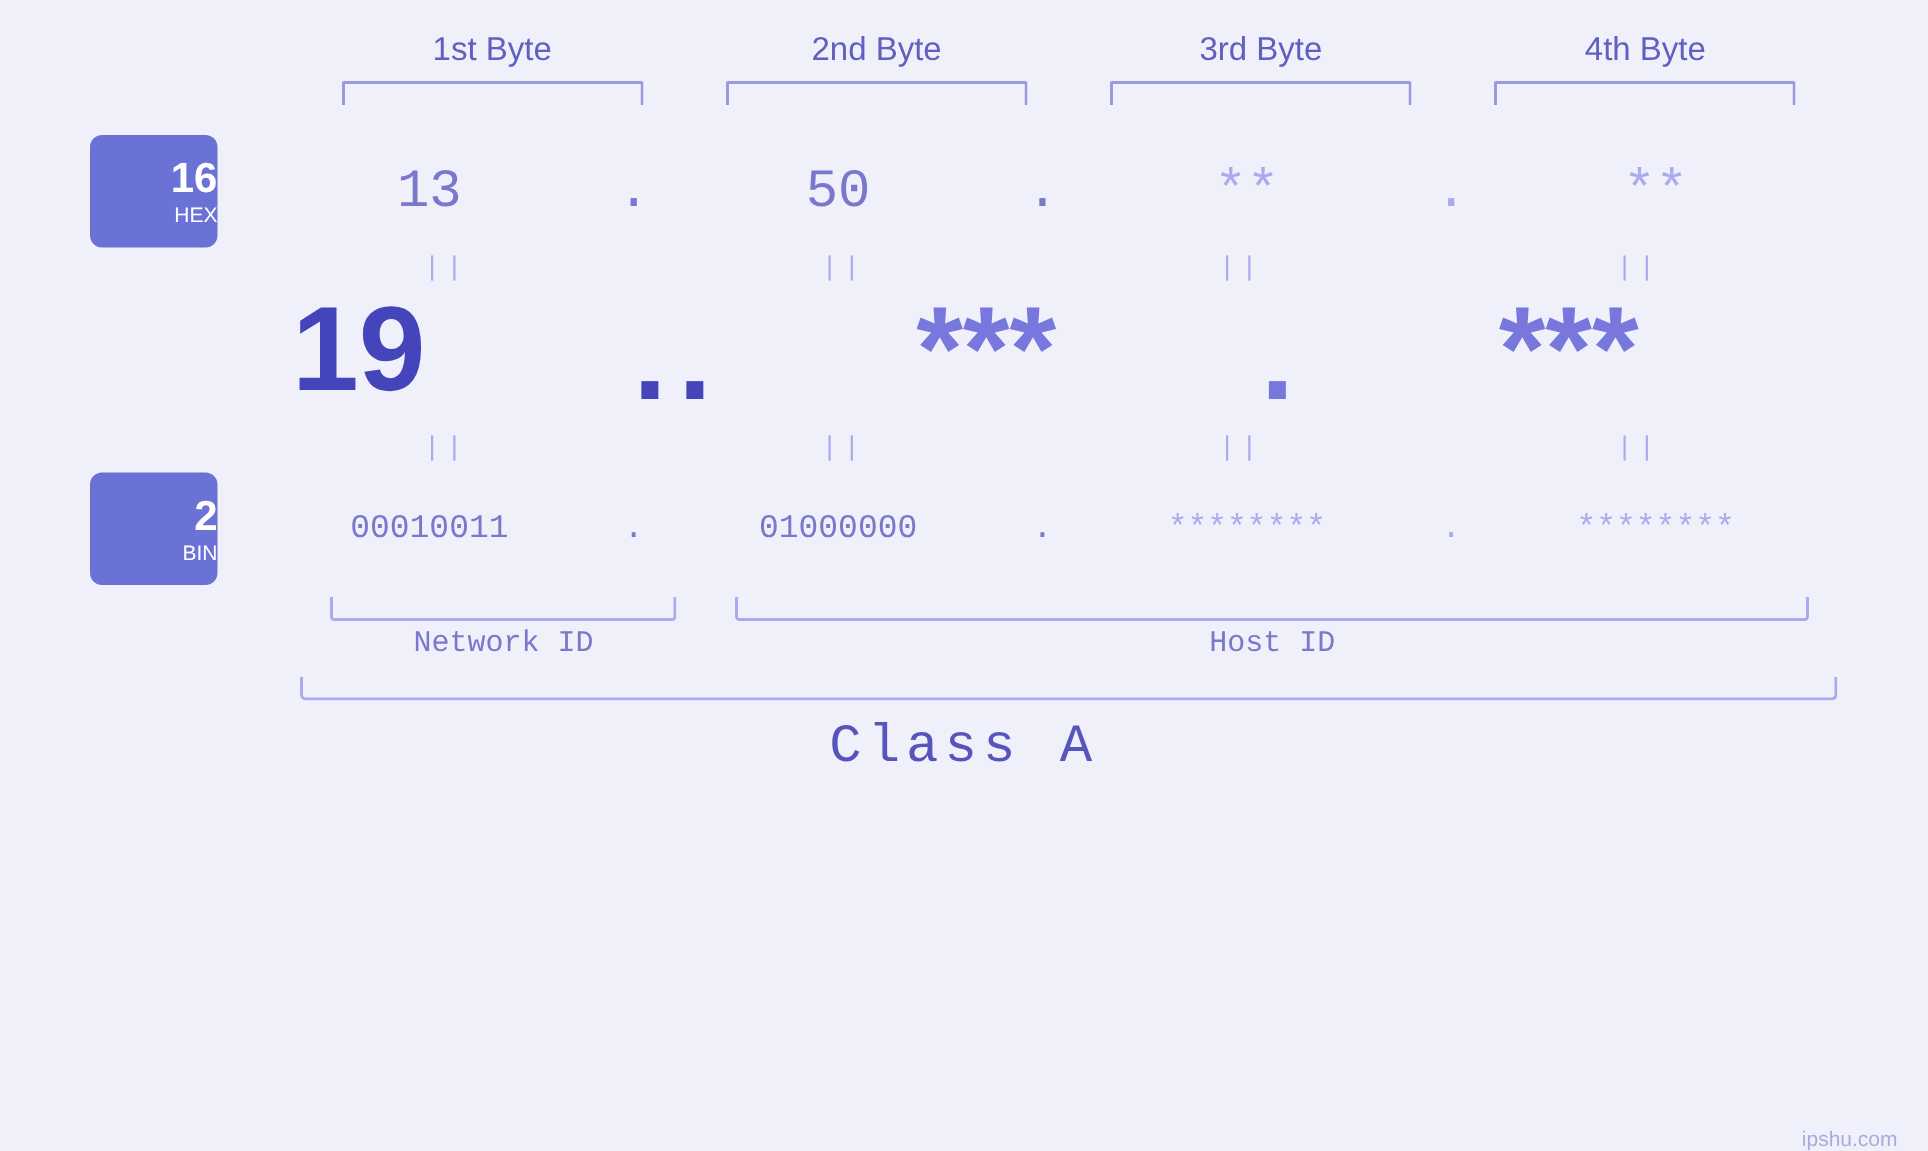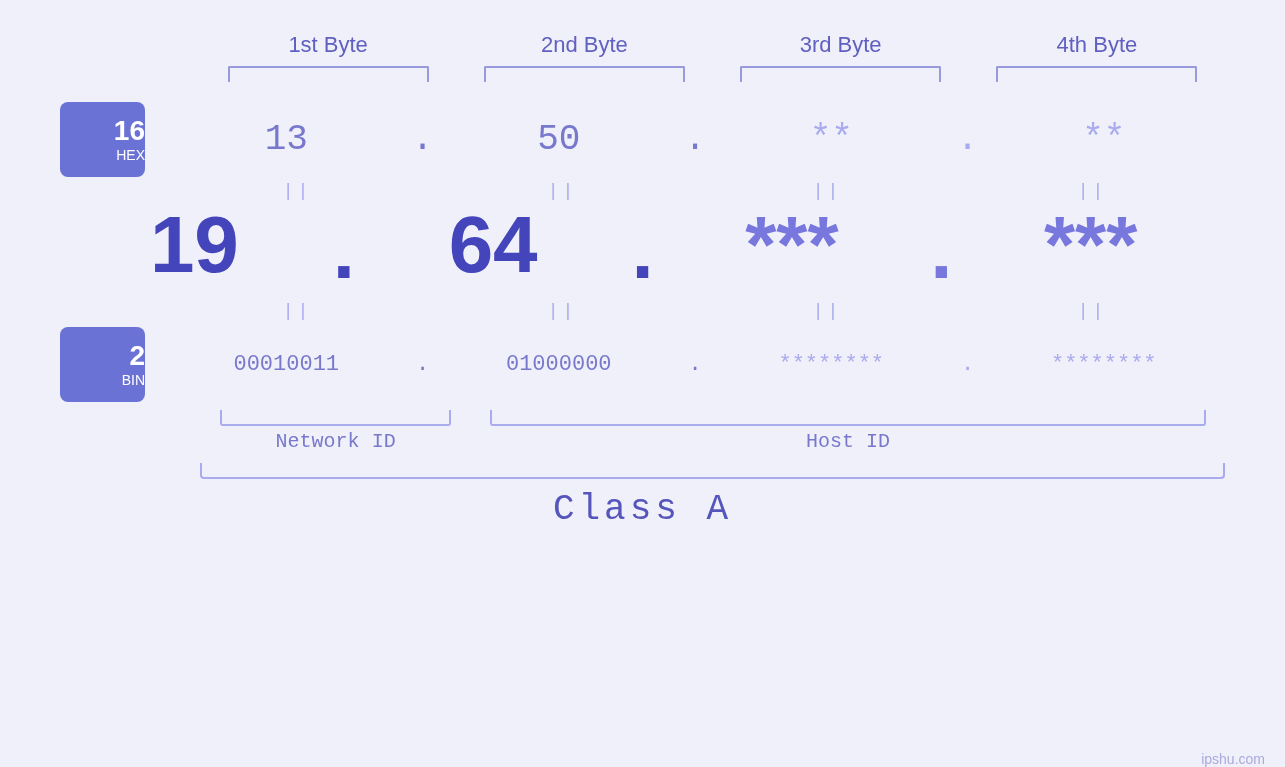--- a/index.html
+++ b/index.html
@@ -12,21 +12,21 @@
       overflow: hidden;
       position: relative;
     }
 
     .main-container {
       width: 100%;
       height: 100%;
       display: flex;
       flex-direction: column;
       align-items: center;
-      padding: 32px 60px 20px 60px;
+      padding: 20px 60px 20px 60px;
       position: relative;
     }
 
     
     .byte-headers {
       display: flex;
       width: 100%;
       padding-left: 140px;
       margin-bottom: 8px;
     }
@@ -271,23 +271,20 @@
   </div>
 
   <div class="row-group" style="margin-top:0px;">
     <div class="values-row">
       <div class="value-cell">
         <span class="dec-value" style="color:#4444bb;">19</span>
       </div>
       <div class="dot-cell">
         <span class="dec-dot" style="color:#4444bb;">.</span>
       </div>
-      <div class="value-cell">
-        <span class="dec-value" style="color:#4444bb;">64</span>
-      </div>
       <div class="dot-cell">
         <span class="dec-dot" style="color:#4444bb;">.</span>
       </div>
       <div class="value-cell">
         <span class="dec-value" style="color:#7777dd;">***</span>
       </div>
       <div class="dot-cell">
         <span class="dec-dot" style="color:#7777dd;">.</span>
       </div>
       <div class="value-cell">

